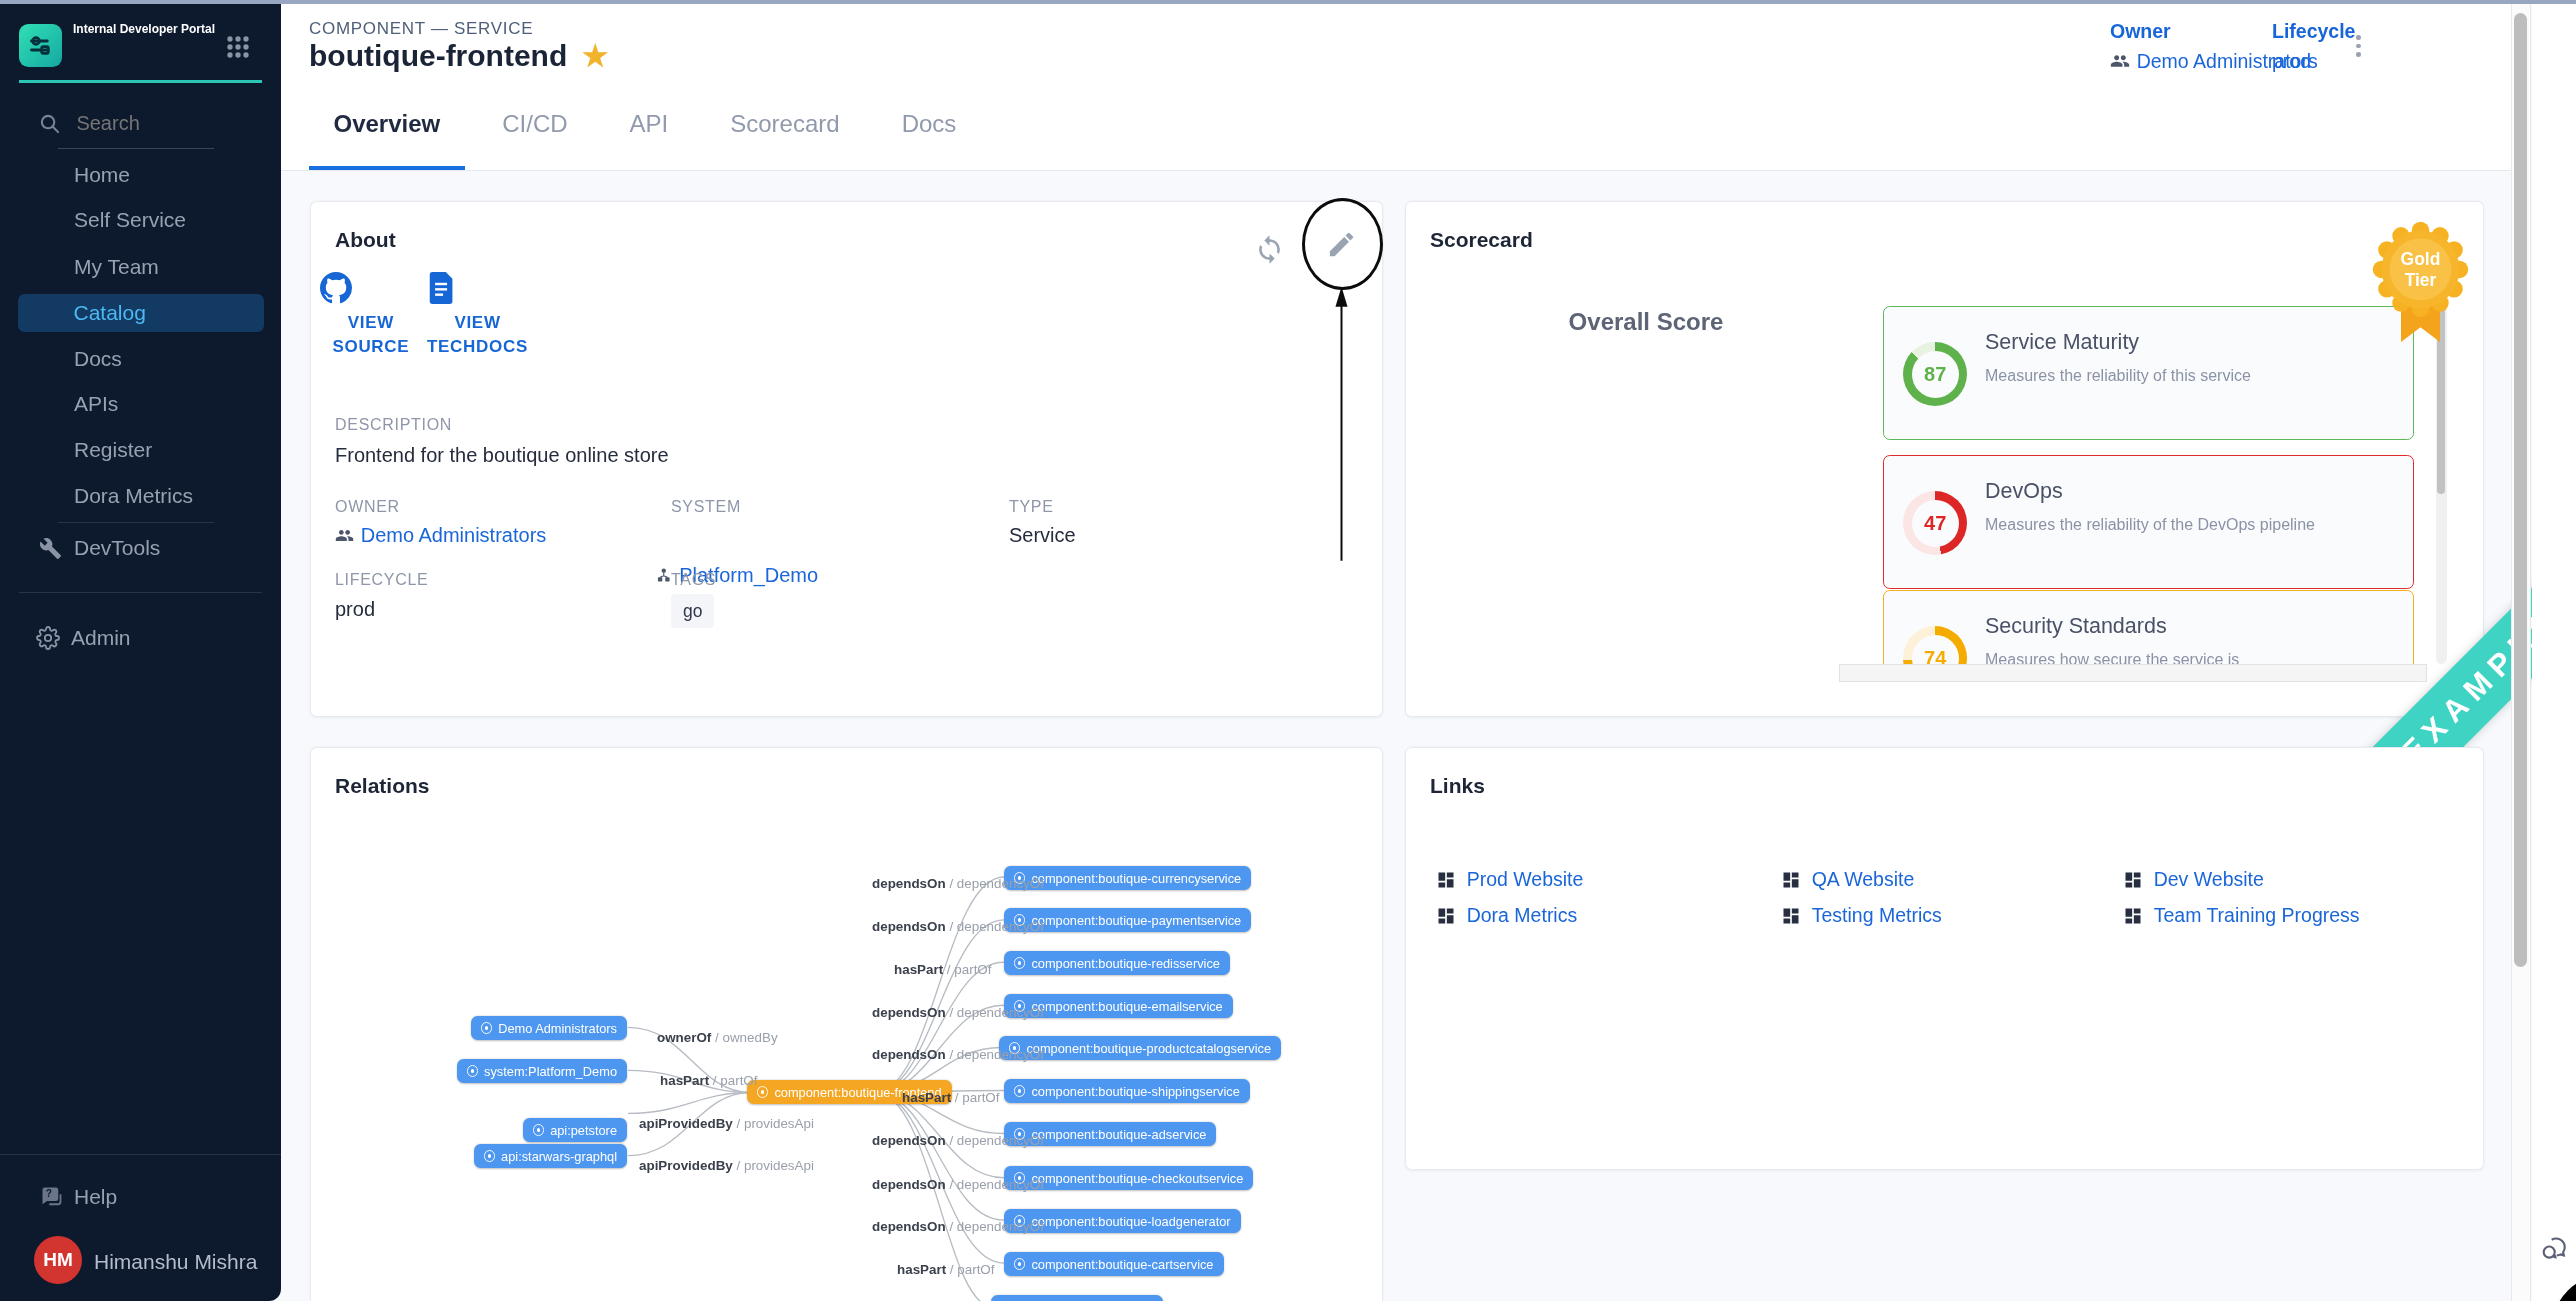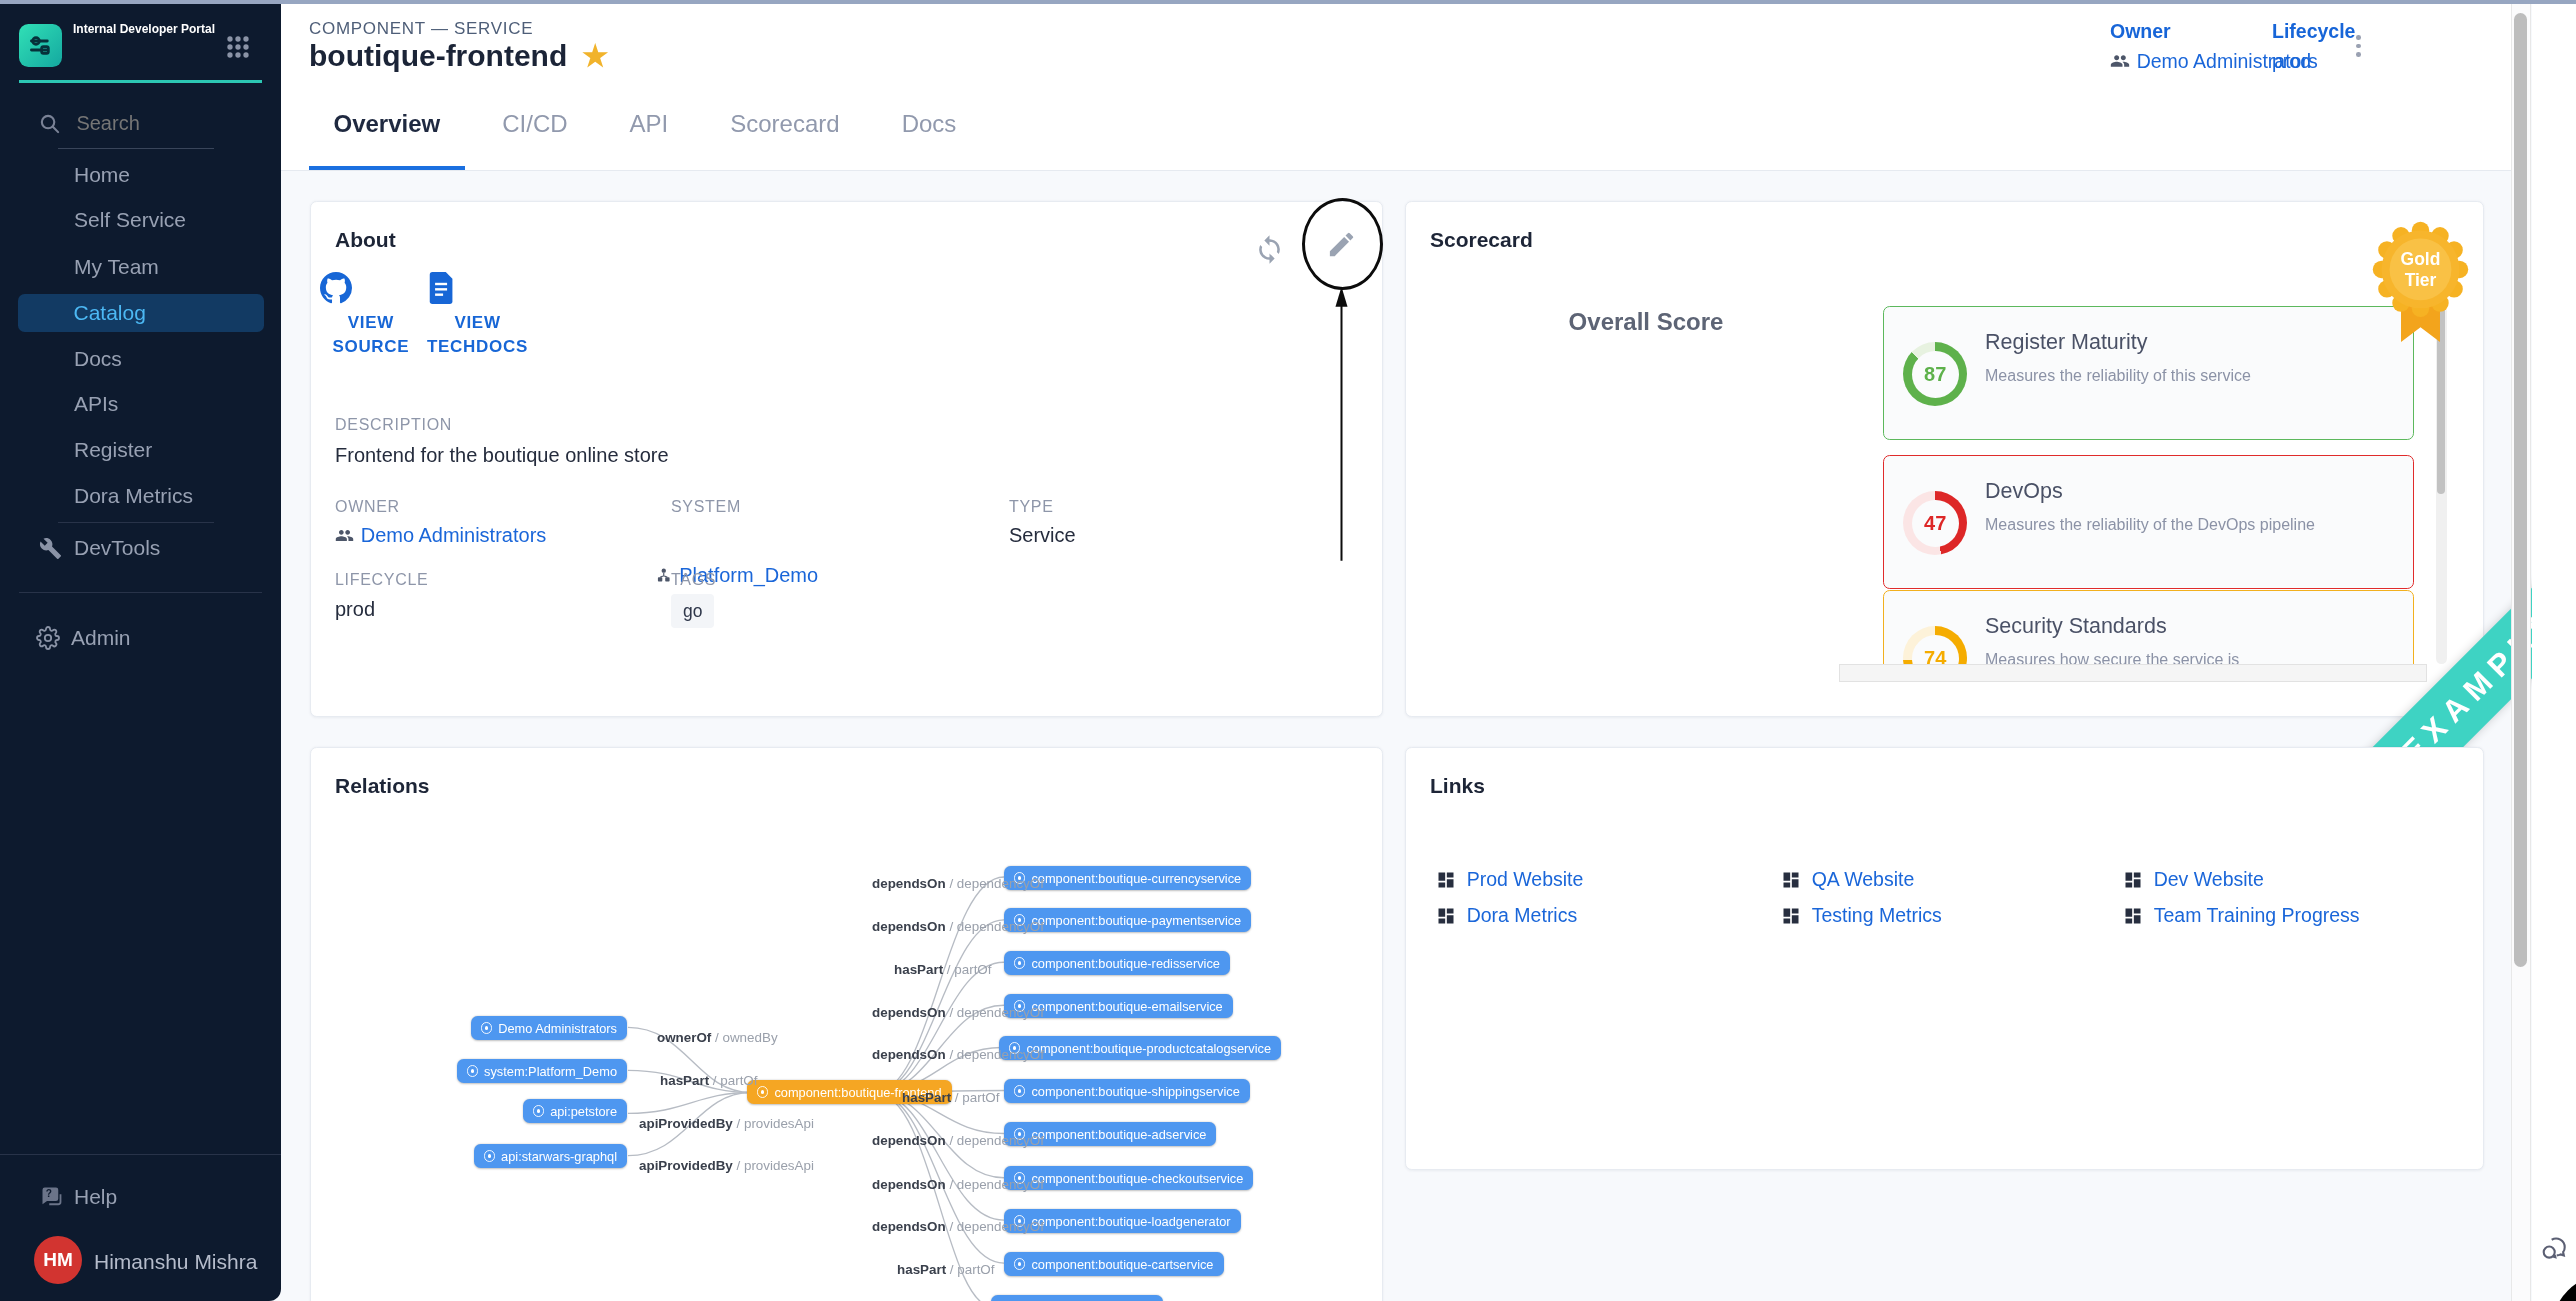--- a/index.html
+++ b/index.html
@@ -335,21 +335,21 @@
 
     <div class="abs" id="overall-label">Overall Score</div>
 
     <div class="abs" id="metrics-clip">
       <div class="mcard green" style="top:0;">
         <div class="sgauge g87">
             <div class="inner">
               <span>87</span>
             </div>
           </div>
-        <div class="mtitle">Register Maturity</div>
+        <div class="mtitle">Service Maturity</div>
         <div class="mdesc">Measures the reliability of this service</div>
       </div>
       <div class="mcard red" style="top:149px;">
         <div class="sgauge g47">
             <div class="inner">
               <span>47</span>
             </div>
           </div>
         <div class="mtitle">DevOps</div>
         <div class="mdesc">Measures the reliability of the DevOps pipeline</div>
@@ -433,21 +433,21 @@
           <i></i>
         </span>
         <span>Demo Administrators</span>
       </div>
     <div class="gnode blue" style="right:755px;top:311px;">
         <span class="nicon">
           <i></i>
         </span>
         <span>system:Platform_Demo</span>
       </div>
-    <div class="gnode blue" style="right:755px;top:351px;">
+    <div class="gnode blue" style="right:755px;top:370px;">
         <span class="nicon">
           <i></i>
         </span>
         <span>api:petstore</span>
       </div>
     <div class="gnode blue" style="right:755px;top:396px;">
         <span class="nicon">
           <i></i>
         </span>
         <span>api:starwars-graphql</span>

